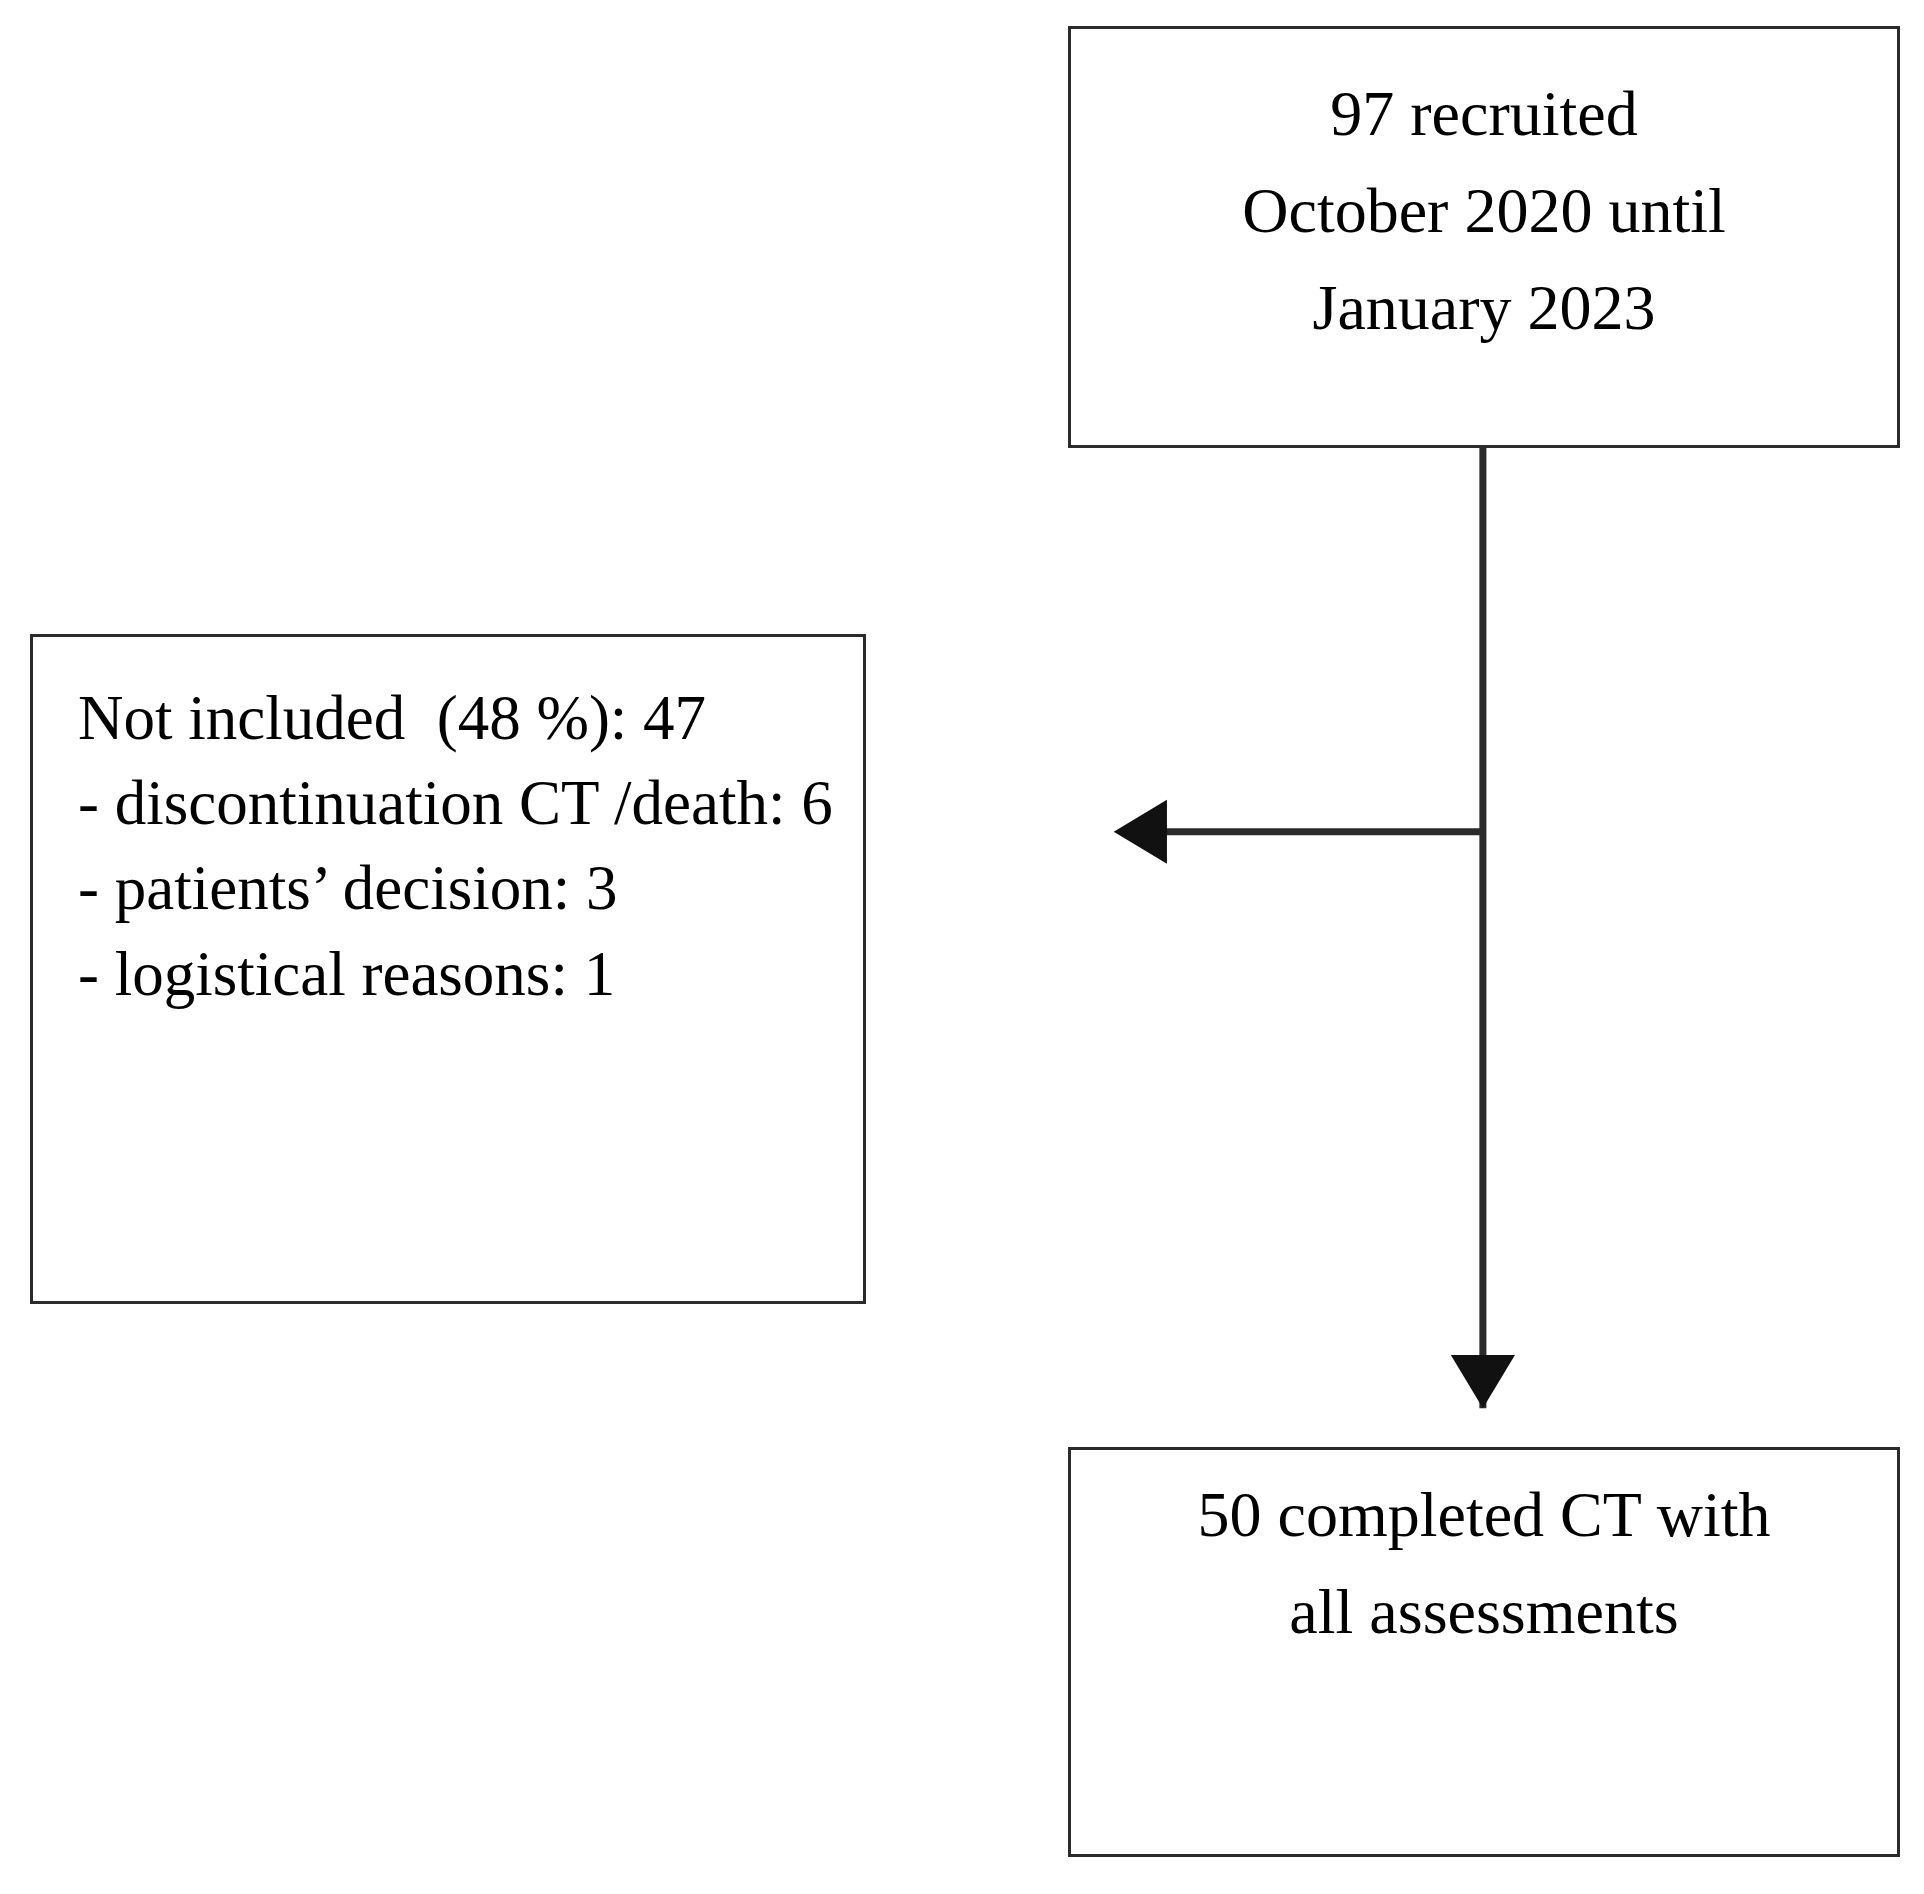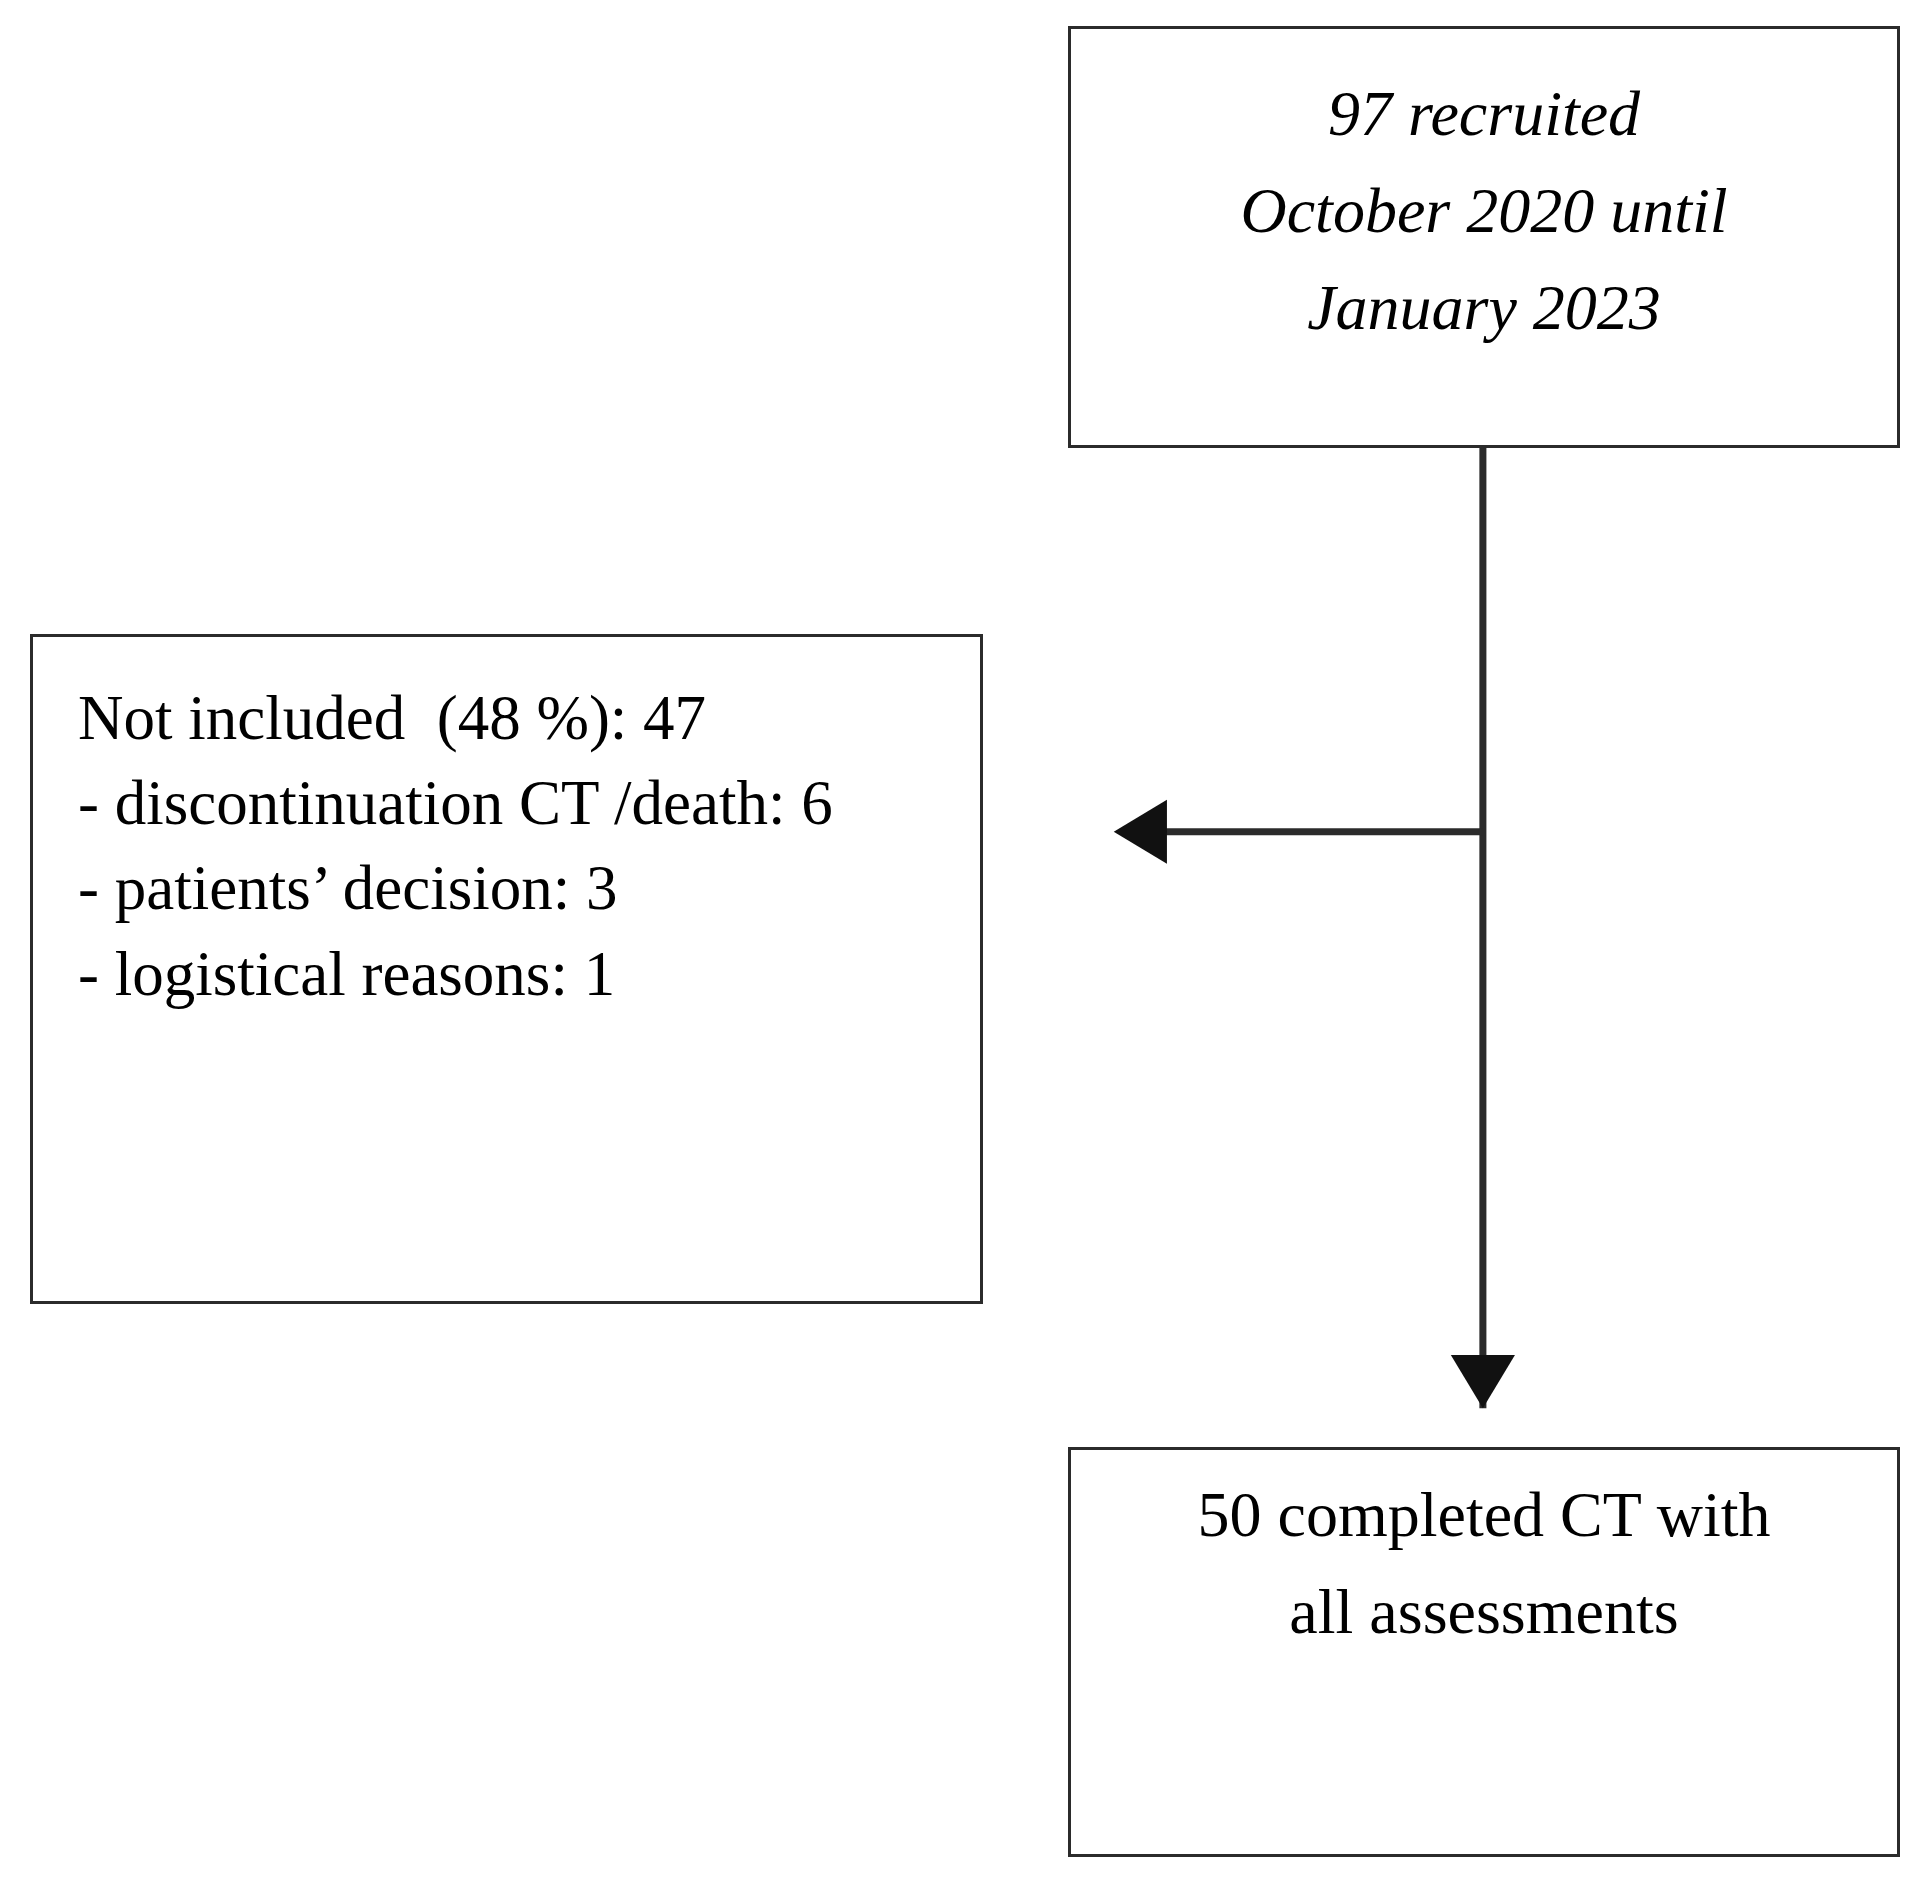--- a/index.html
+++ b/index.html
@@ -34,27 +34,26 @@
     flex-direction: column;
     align-items: center;
     justify-content: flex-start;
     padding-top: 36px;
   }
   #box-recruited .line {
     font-size: 64px;
     line-height: 97px;
     text-align: center;
     white-space: pre;
-    font-style: italic;
   }
   
   #box-not-included {
     left: 30px;
     top: 634px;
-    width: 953px;
+    width: 836px;
     height: 670px;
     padding: 38px 0 0 45px;
     display: flex;
     flex-direction: column;
     align-items: flex-start;
     justify-content: flex-start;
   }
   #box-not-included .line {
     font-size: 63px;
     line-height: 86px;

